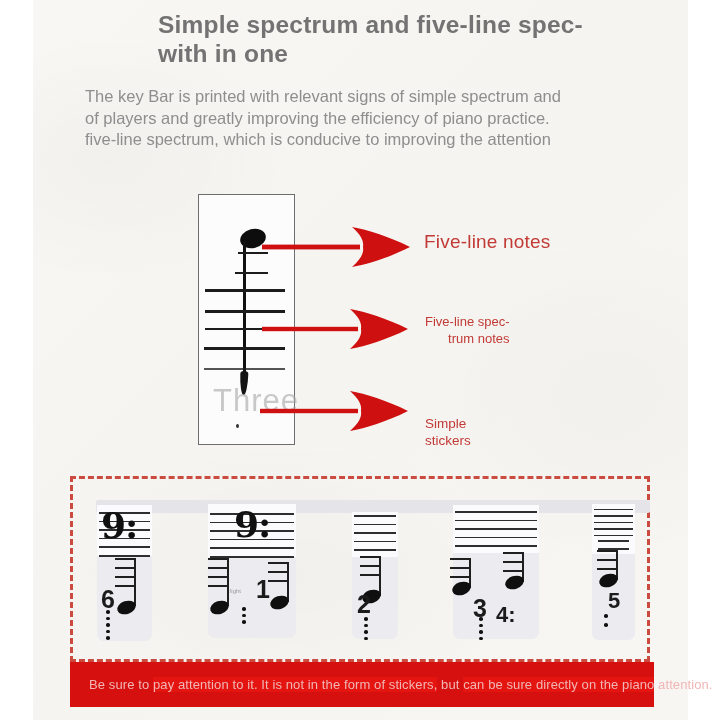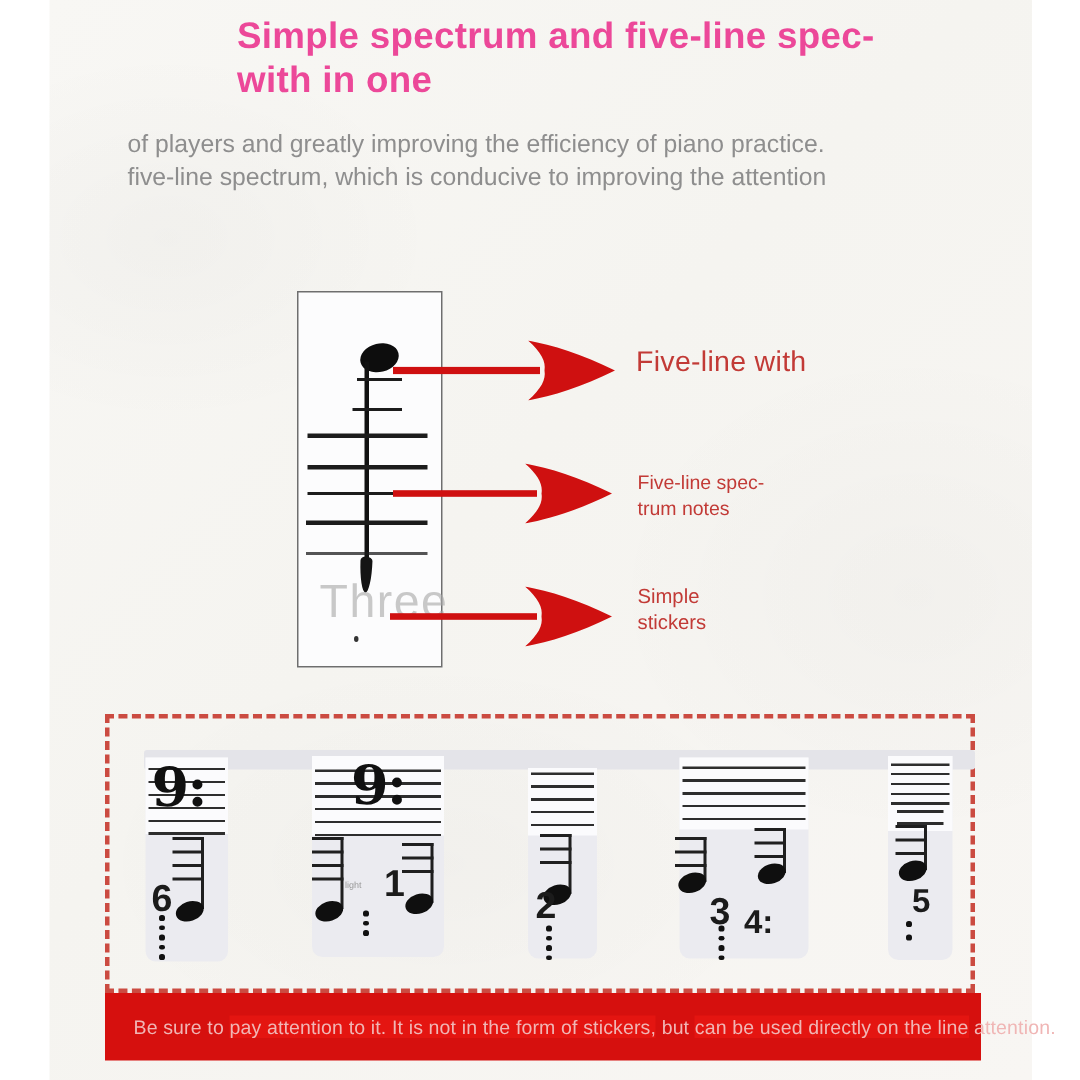--- a/index.html
+++ b/index.html
@@ -5,37 +5,37 @@
   html,body{margin:0;padding:0;}
   body{font-family:"Liberation Sans",sans-serif;background:#fff;}
   #page{position:relative;width:720px;height:720px;background:#ffffff;overflow:hidden;}
   #paper{position:absolute;left:33px;top:0;width:655px;height:720px;
     background:
       radial-gradient(ellipse 260px 180px at 12% 22%, rgba(0,0,0,0.025), transparent 70%),
       radial-gradient(ellipse 300px 240px at 88% 55%, rgba(0,0,0,0.02), transparent 70%),
       radial-gradient(ellipse 340px 200px at 40% 80%, rgba(0,0,0,0.018), transparent 70%),
       linear-gradient(135deg,#f8f7f4 0%,#f5f4f0 45%,#f8f6f3 100%);}
   
-  #title{position:absolute;left:158px;top:10px;font-size:24.5px;line-height:29px;font-weight:700;color:#ec4899;letter-spacing:0.2px;}
+  #title{position:absolute;left:158px;top:10px;font-size:24.5px;line-height:29px;font-weight:700;color:#737373;letter-spacing:0.2px;}
   #intro{position:absolute;left:85px;top:86px;font-size:16.5px;line-height:21.5px;color:#8e8e8e;}
   
   #spec-card{position:absolute;left:198px;top:194px;width:97px;height:251px;background:#fcfcfd;border:1.5px solid #6e6e6e;box-sizing:border-box;}
   #spec-card .ln{position:absolute;background:#1c1c1c;height:2px;}
   #spec-card .stem{position:absolute;left:44px;top:46px;width:2.5px;height:134px;background:#111;}
   #spec-card .head{position:absolute;left:41px;top:34px;width:26px;height:19px;background:#0d0d0d;border-radius:50%;transform:rotate(-14deg);}
   #spec-card .drop{position:absolute;left:41px;top:176px;width:8px;height:24px;background:#141414;border-radius:46% 54% 50% 50% / 12% 12% 88% 88%;transform:rotate(2deg);}
   #spec-card .wm{position:absolute;left:14px;top:188px;font-size:31px;color:#a9a9a9;opacity:.62;letter-spacing:1px;white-space:nowrap;}
   #spec-card .spot{position:absolute;left:37px;top:229px;width:3px;height:4px;background:#333;border-radius:50%;}
   
   .arrow{position:absolute;color:#cf1010;}
   
   .rlabel{position:absolute;color:#c23a36;}
   #label-1{left:424px;top:231px;font-size:19px;font-weight:500;letter-spacing:0.2px;}
-  #label-2{left:425px;top:314px;font-size:13px;line-height:16.5px;font-weight:500;}
-  #label-3{left:425px;top:390px;font-size:13.5px;line-height:16.5px;font-weight:500;}
+  #label-2{left:425px;top:314px;font-size:13px;line-height:16.5px;font-weight:500;text-align:right;}
+  #label-3{left:425px;top:416px;font-size:13.5px;line-height:16.5px;font-weight:500;}
   
   #dashed-box{position:absolute;left:70px;top:476px;width:580px;height:186px;border:3px dashed #cb4b41;box-sizing:border-box;}
   #rail{position:absolute;left:96px;top:500px;width:554px;height:13px;background:#e4e4e9;border-radius:2px;}
   .key-card{position:absolute;background:#ebebf0;border-radius:0 0 7px 7px;}
   .staff{position:absolute;left:0;top:0;background:#fbfbfd;}
   .staff .lines{position:absolute;left:2px;right:2px;background:repeating-linear-gradient(to bottom,#2e2e2e 0 1.5px,transparent 1.5px 8.6px);}
   .staff .lines.tight{background:repeating-linear-gradient(to bottom,#2e2e2e 0 1.4px,transparent 1.4px 6.5px);}
   .clef{position:absolute;font-family:"DejaVu Serif",serif;font-weight:700;color:#101010;font-size:36px;line-height:36px;letter-spacing:-1px;}
   .note{position:absolute;width:30px;}
   .note i{display:block;position:absolute;background:#1f1f1f;}
@@ -61,20 +61,21 @@
 
 <div id="page">
   <div id="paper"></div>
 
   <div id="title">
     <div>Simple spectrum and five-line spec-</div>
     <div>with in one</div>
   </div>
 
   <div id="intro">
+    <div>The key Bar is printed with relevant signs of simple spectrum and</div>
     <div>of players and greatly improving the efficiency of piano practice.</div>
     <div>five-line spectrum, which is conducive to improving the attention</div>
   </div>
 
   <div id="spec-card">
     <span class="head"></span>
     <span class="stem"></span>
     <span class="ln" style="left:39px;top:57px;width:30px;"></span>
     <span class="ln" style="left:36px;top:77px;width:33px;"></span>
     <span class="ln" style="left:6px;top:94px;width:80px;height:2.5px;"></span>
@@ -94,21 +95,21 @@
   <svg class="arrow" style="left:262px;top:309px;" width="146" height="40" viewBox="0 0 146 40">
     <rect x="0" y="17.8" width="96" height="4.4" fill="currentColor"></rect>
     <path d="M146,20 C124,9 104,3 88,0 C97,8 100,14 99,20 C100,26 97,32 88,40 C104,37 124,31 146,20 Z" fill="currentColor"></path>
   </svg>
   <svg class="arrow" style="left:260px;top:391px;" width="148" height="40" viewBox="0 0 148 40">
     <rect x="0" y="17.8" width="98" height="4.4" fill="currentColor"></rect>
     <path d="M148,20 C126,9 106,3 90,0 C99,8 102,14 101,20 C102,26 99,32 90,40 C106,37 126,31 148,20 Z" fill="currentColor"></path>
   </svg>
 
   <div id="label-1" class="rlabel">
-    <div>Five-line with</div>
+    <div>Five-line notes</div>
   </div>
   <div id="label-2" class="rlabel">
     <div>Five-line spec-</div>
     <div>trum notes</div>
   </div>
   <div id="label-3" class="rlabel">
     <div>Simple</div>
     <div>stickers</div>
   </div>
 
@@ -230,16 +231,16 @@
     </div>
     <span class="digit sm" style="left:16px;top:86px;">5</span>
     <div class="dotcol sp" style="left:12px;top:110px;">
         <i></i>
         <i></i>
       </div>
   </div>
 
   <div id="banner">
     <div class="txt">
-      <span>Be sure to </span><span class="hl">pay attention to it. It is not in the form of stickers,</span><span> but </span><span class="hl">can be used directly on the line</span><span> attention.</span>
+      <span>Be sure to </span><span class="hl">pay attention to it. It is not in the form of stickers,</span><span> but </span><span class="hl">can be sure directly on the piano</span><span> attention.</span>
     </div>
   </div>
 </div>
 
 </body></html>

